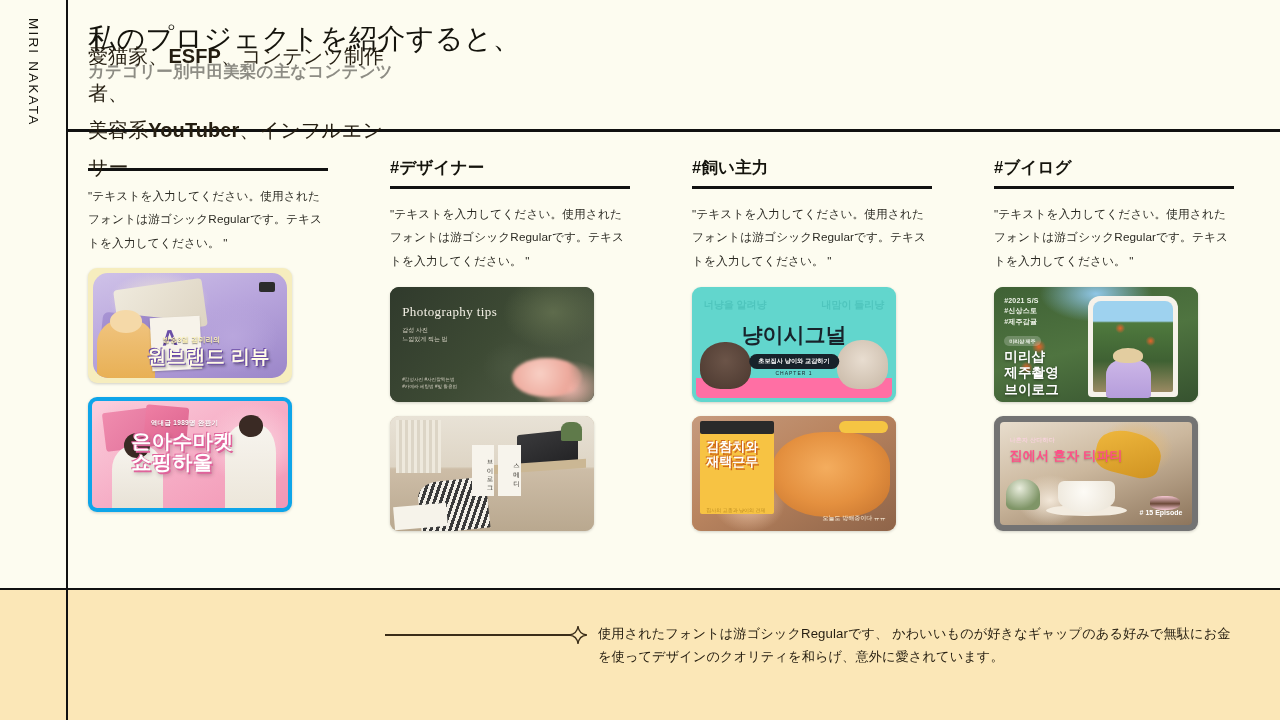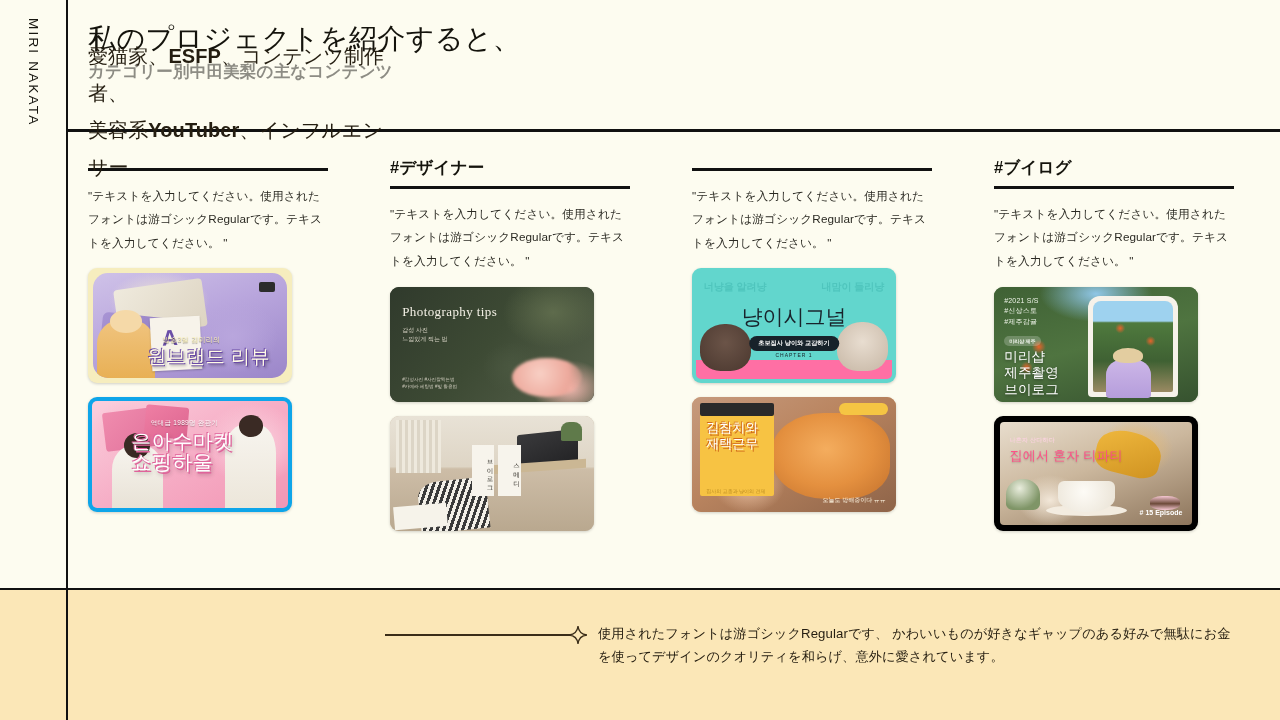--- a/index.html
+++ b/index.html
@@ -126,21 +126,21 @@
     margin-bottom: 14px;
     box-shadow: 0 1px 3px rgba(0,0,0,.18);
   }
   .thumb .inner {
     position: absolute;
     inset: 0;
     overflow: hidden;
   }
   .tl {
     position: absolute;
-    font-weight: 400;
+    font-weight: 700;
     line-height: 1.04;
     white-space: pre-line;
   }
 
   
   .t1 { background: #f6edbe; }
   .t1 .pic {
     position: absolute;
     left: 5px; top: 5px; right: 5px; bottom: 5px;
     border-radius: 15px;
@@ -445,21 +445,21 @@
   .t7 .l0 { left: 5%; top: 8%; font-size: 7px; color: #eef3e8; letter-spacing: .2px; line-height: 1.5; }
   .t7 .pill {
     position: absolute; left: 5%; top: 43%;
     background: rgba(255,255,255,.22);
     font-size: 5px; color: #f2f6ee; font-weight: 700;
     padding: 2px 5px; border-radius: 7px; white-space: nowrap;
   }
   .t7 .l1 { left: 5%; top: 54%; font-size: 13.5px; color: #ffffff; line-height: 1.24; letter-spacing: .2px; text-shadow: 0 1px 3px rgba(0,0,0,.45); }
 
   
-  .t8 { background: #000000; }
+  .t8 { background: #737373; }
   .t8 .pic {
     position: absolute; left: 6px; top: 6px; right: 6px; bottom: 6px;
     border-radius: 4px;
     background:
       radial-gradient(ellipse 54px 40px at 70% 26%, #e6b96f 0%, rgba(230,185,111,0) 72%),
       radial-gradient(ellipse 44px 34px at 26% 76%, #f2e7d8 0%, rgba(242,231,216,0) 74%),
       linear-gradient(160deg,#e8ddcd 0%, #cbb79d 46%, #8d755c 100%);
     overflow: hidden;
   }
   .t8 .kettle {
@@ -629,20 +629,21 @@
             <div class="paper"></div>
             <div class="vt vt-a">브이로그</div>
             <div class="vt vt-b">스메디</div>
           </div>
         </div>
 
       </div>
     </div>
 
     <div class="column">
+      <div class="col-heading">#飼い主力</div>
       <div class="col-rule"></div>
       <p class="col-body">"テキストを入力してください。使用されたフォントは游ゴシックRegularです。テキストを入力してください。 "</p>
 
       <div class="thumbs">
 
         <div class="thumb t5">
           <div class="inner">
             <div class="pic">
               <div class="band"></div>
               <div class="catL"></div>

